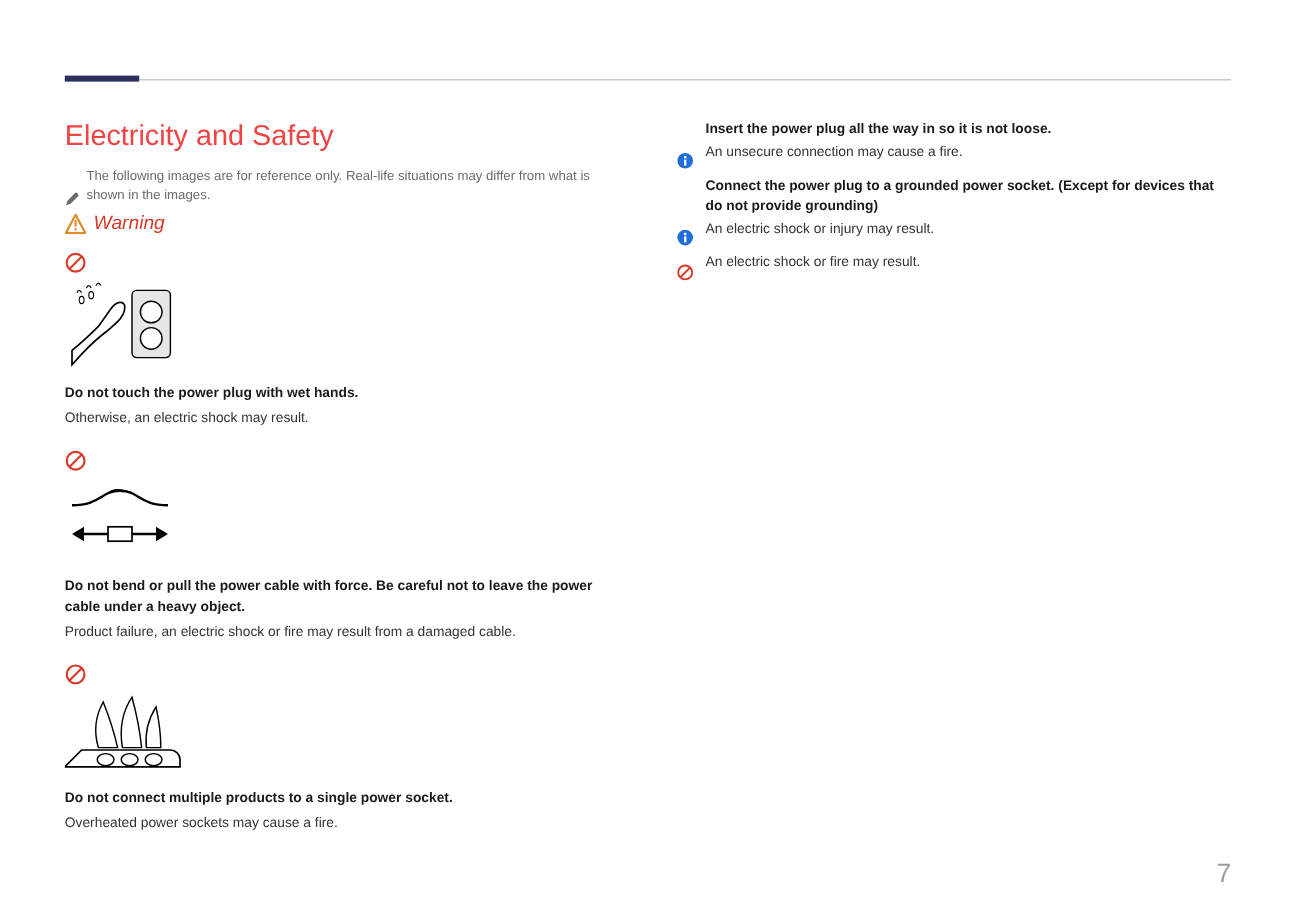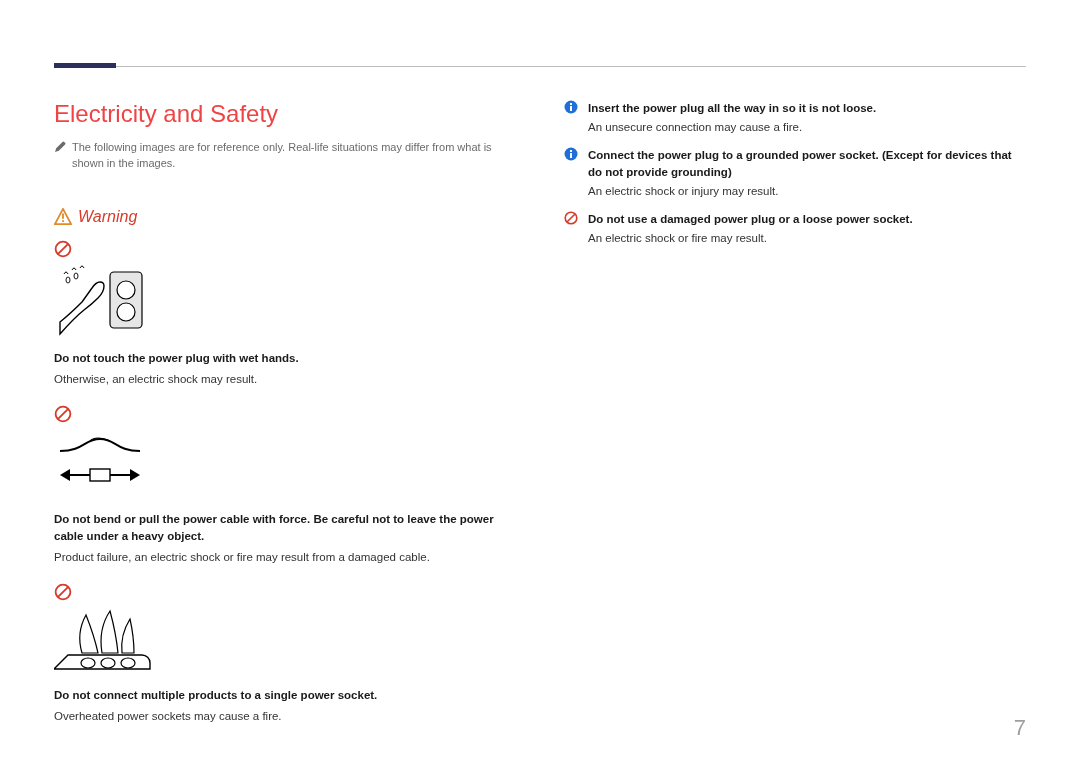--- a/index.html
+++ b/index.html
@@ -38,26 +38,26 @@
   }
   .col { width: 470px; }
   h2.section {
     font-size: 24px;
     font-weight: 500;
     color: #ef4444;
     margin-bottom: 12px;
   }
   .note-row {
     display: flex;
-    align-items: flex-start;
+    align-items: flex-end;
     gap: 6px;
     color: #6b6b6b;
     font-size: 11px;
     line-height: 1.45;
-    margin-bottom: 36px;
+    margin-bottom: 6px;
   }
   .pencil-icon {
     flex: 0 0 auto;
     width: 12px;
     height: 12px;
     margin-top: 1px;
   }
   .pencil-icon svg { display: block; }
   .warning-head {
     display: flex;
@@ -106,21 +106,21 @@
     line-height: 1.45;
     margin-bottom: 4px;
   }
   .warn-text .sub {
     font-size: 11.5px;
     color: #333;
     line-height: 1.45;
   }
   .right-item {
     display: flex;
-    align-items: flex-start;
+    align-items: flex-end;
     gap: 10px;
     margin-bottom: 6px;
   }
   .right-item .warn-text .bold { margin-bottom: 2px; }
   .right-item .warn-text .sub { margin-bottom: 6px; }
   .page-num {
     position: absolute;
     right: 54px;
     bottom: 22px;
     font-size: 22px;
@@ -271,21 +271,20 @@
     </div>
 
     <div class="right-item">
       <span class="info-icon">
         <svg viewBox="0 0 14 14">
             <circle cx="7" cy="7" r="5.8" fill="none" stroke="#d83a2a" stroke-width="1.6"></circle>
             <line x1="3.2" y1="10.8" x2="10.8" y2="3.2" stroke="#d83a2a" stroke-width="1.6"></line>
           </svg>
       </span>
       <div class="warn-text">
-        <p class="bold">Do not use a damaged power plug or a loose power socket.</p>
         <p class="sub">An electric shock or fire may result.</p>
       </div>
     </div>
 
   </div>
 </div>
 
 <div class="page-num">7</div>
 
 </body></html>

